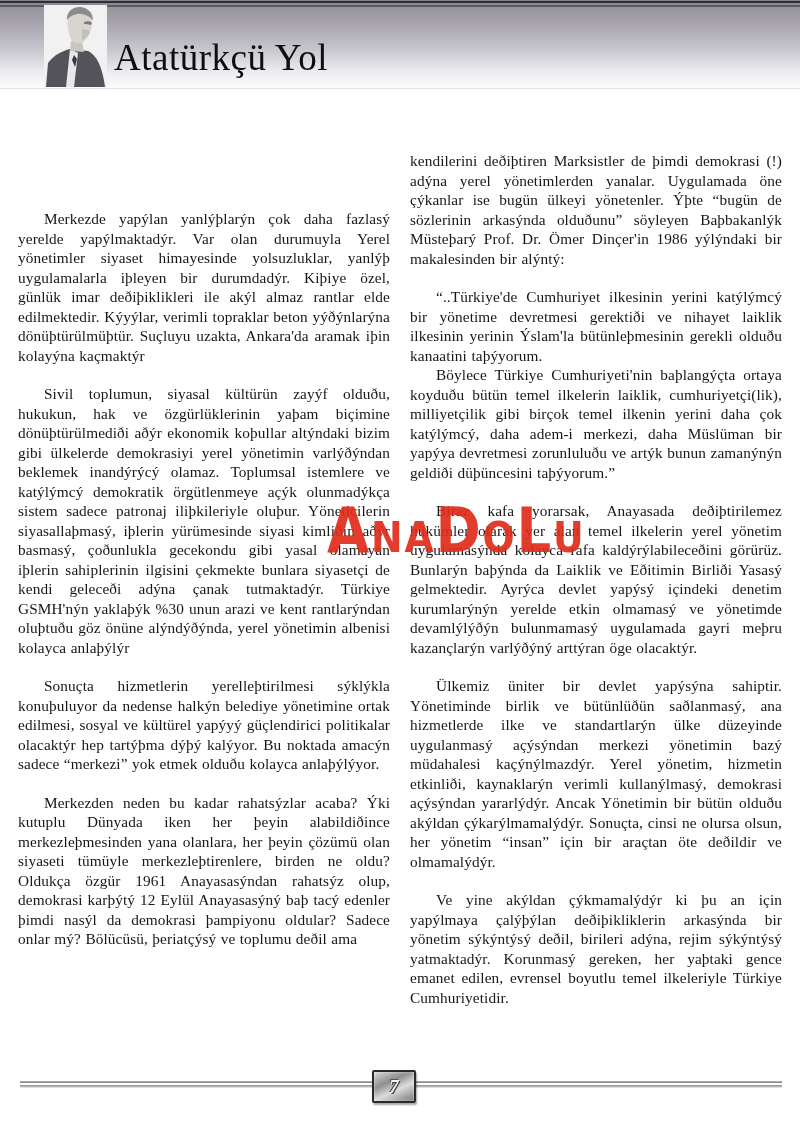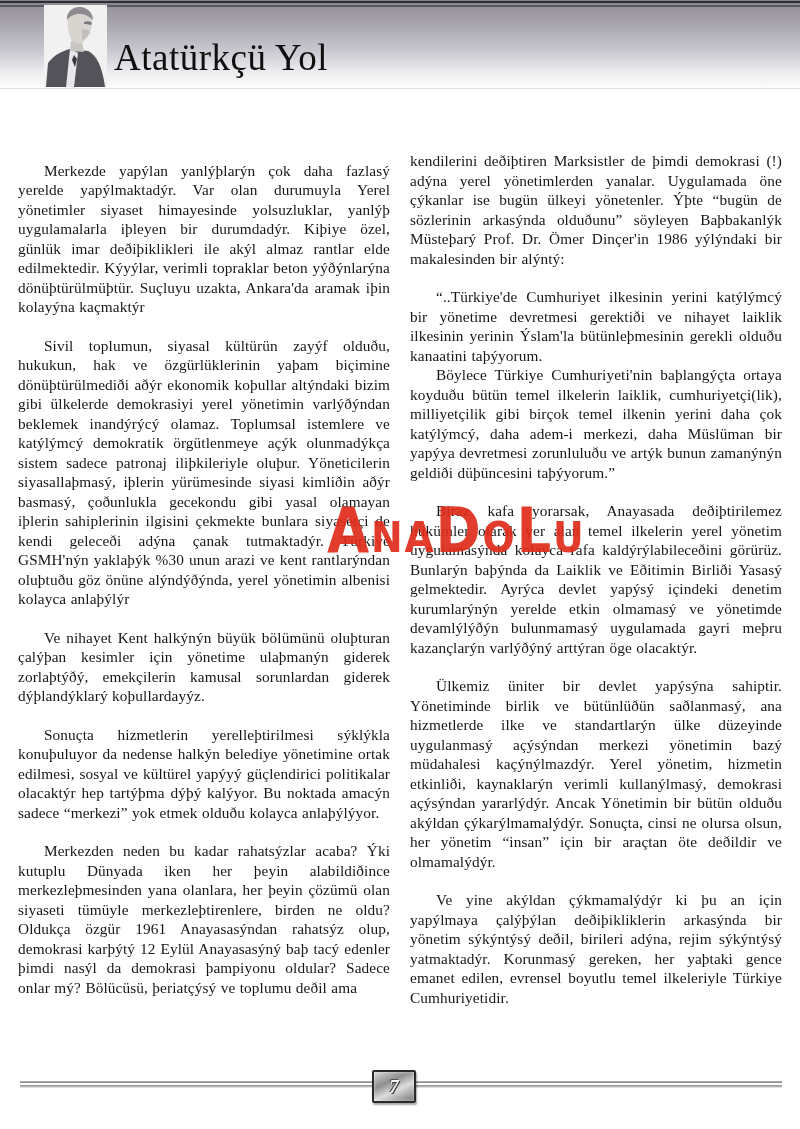--- a/index.html
+++ b/index.html
@@ -155,21 +155,20 @@
         <path d="M38,24 C41,24 44,25 46,27 C44,31 41,34 38,35 Z" fill="#c2beba"></path>
       </svg>
     </div>
     <div class="page-title">Atatürkçü Yol</div>
   </div>
 
   <div class="content">
     <div class="col">
       <p class="para">Merkezde yapýlan yanlýþlarýn çok daha fazlasý yerelde yapýlmaktadýr. Var olan durumuyla Yerel yönetimler siyaset himayesinde yolsuzluklar, yanlýþ uygulamalarla iþleyen  bir durumdadýr. Kiþiye özel, günlük imar deðiþiklikleri ile akýl almaz rantlar elde edilmektedir. Kýyýlar, verimli topraklar beton yýðýnlarýna dönüþtürülmüþtür. Suçluyu uzakta, Ankara'da aramak iþin kolayýna kaçmaktýr</p>
       <p class="para">Sivil toplumun, siyasal kültürün zayýf olduðu, hukukun, hak ve özgürlüklerinin yaþam biçimine dönüþtürülmediði aðýr ekonomik  koþullar altýndaki bizim gibi  ülkelerde demokrasiyi yerel yönetimin varlýðýndan beklemek inandýrýcý olamaz.  Toplumsal istemlere ve katýlýmcý demokratik örgütlenmeye açýk olunmadýkça sistem sadece patronaj iliþkileriyle oluþur. Yöneticilerin siyasallaþmasý, iþlerin yürümesinde siyasi kimliðin aðýr basmasý, çoðunlukla gecekondu gibi yasal olamayan iþlerin sahiplerinin ilgisini çekmekte bunlara siyasetçi de kendi geleceði adýna çanak tutmaktadýr. Türkiye GSMH'nýn yaklaþýk %30 unun arazi ve kent rantlarýndan oluþtuðu göz önüne alýndýðýnda, yerel yönetimin albenisi kolayca anlaþýlýr</p>
-      <p class="para">Ve nihayet Kent halkýnýn büyük bölümünü oluþturan çalýþan kesimler için yönetime ulaþmanýn giderek zorlaþtýðý, emekçilerin   kamusal sorunlardan giderek dýþlandýklarý koþullardayýz.</p>
       <p class="para">Sonuçta hizmetlerin yerelleþtirilmesi sýklýkla konuþuluyor da nedense halkýn belediye yönetimine ortak edilmesi, sosyal ve kültürel yapýyý güçlendirici politikalar olacaktýr hep tartýþma dýþý kalýyor. Bu noktada amacýn sadece “merkezi” yok etmek olduðu kolayca anlaþýlýyor.</p>
       <p class="para">Merkezden neden bu kadar rahatsýzlar acaba? Ýki kutuplu Dünyada iken her þeyin alabildiðince merkezleþmesinden yana olanlara, her þeyin çözümü olan siyaseti tümüyle merkezleþtirenlere,  birden ne oldu? Oldukça özgür 1961 Anayasasýndan rahatsýz olup, demokrasi karþýtý 12 Eylül Anayasasýný baþ tacý edenler þimdi nasýl da demokrasi  þampiyonu oldular? Sadece onlar mý? Bölücüsü, þeriatçýsý ve toplumu deðil ama</p>
     </div>
     <div class="col">
       <p class="para flush">kendilerini deðiþtiren Marksistler de þimdi demokrasi (!) adýna yerel yönetimlerden yanalar. Uygulamada öne çýkanlar ise bugün ülkeyi yönetenler. Ýþte “bugün de sözlerinin arkasýnda olduðunu” söyleyen Baþbakanlýk Müsteþarý Prof. Dr.  Ömer Dinçer'in 1986 yýlýndaki bir makalesinden bir alýntý:</p>
       <p class="para tight">“..Türkiye'de Cumhuriyet ilkesinin yerini katýlýmcý bir yönetime devretmesi gerektiði ve nihayet laiklik ilkesinin yerinin Ýslam'la bütünleþmesinin gerekli olduðu kanaatini taþýyorum.</p>
       <p class="para">Böylece Türkiye Cumhuriyeti'nin baþlangýçta ortaya koyduðu bütün temel ilkelerin laiklik, cumhuriyetçi(lik), milliyetçilik gibi birçok temel ilkenin yerini daha çok katýlýmcý, daha adem-i merkezi, daha Müslüman bir yapýya devretmesi zorunluluðu ve artýk bunun zamanýnýn geldiði düþüncesini taþýyorum.”</p>
       <p class="para">Biraz kafa yorarsak, Anayasada deðiþtirilemez hükümler olarak yer alan temel ilkelerin yerel yönetim uygulamasýnda  kolayca rafa kaldýrýlabileceðini görürüz. Bunlarýn baþýnda da Laiklik ve Eðitimin Birliði Yasasý gelmektedir.  Ayrýca devlet yapýsý içindeki denetim kurumlarýnýn yerelde etkin olmamasý ve yönetimde devamlýlýðýn bulunmamasý uygulamada gayri meþru kazançlarýn varlýðýný arttýran öge olacaktýr.</p>
       <p class="para">Ülkemiz üniter bir devlet yapýsýna sahiptir. Yönetiminde birlik ve bütünlüðün saðlanmasý, ana hizmetlerde ilke ve standartlarýn ülke düzeyinde uygulanmasý açýsýndan merkezi yönetimin bazý müdahalesi kaçýnýlmazdýr. Yerel yönetim, hizmetin etkinliði, kaynaklarýn verimli kullanýlmasý, demokrasi  açýsýndan yararlýdýr. Ancak Yönetimin bir bütün olduðu akýldan çýkarýlmamalýdýr. Sonuçta, cinsi ne olursa olsun, her yönetim “insan” için bir araçtan öte deðildir ve olmamalýdýr.</p>
       <p class="para">Ve yine akýldan çýkmamalýdýr ki þu an için yapýlmaya çalýþýlan deðiþikliklerin  arkasýnda bir yönetim sýkýntýsý deðil, birileri adýna, rejim sýkýntýsý yatmaktadýr. Korunmasý gereken,  her yaþtaki gence emanet edilen, evrensel boyutlu temel ilkeleriyle Türkiye Cumhuriyetidir.</p>

